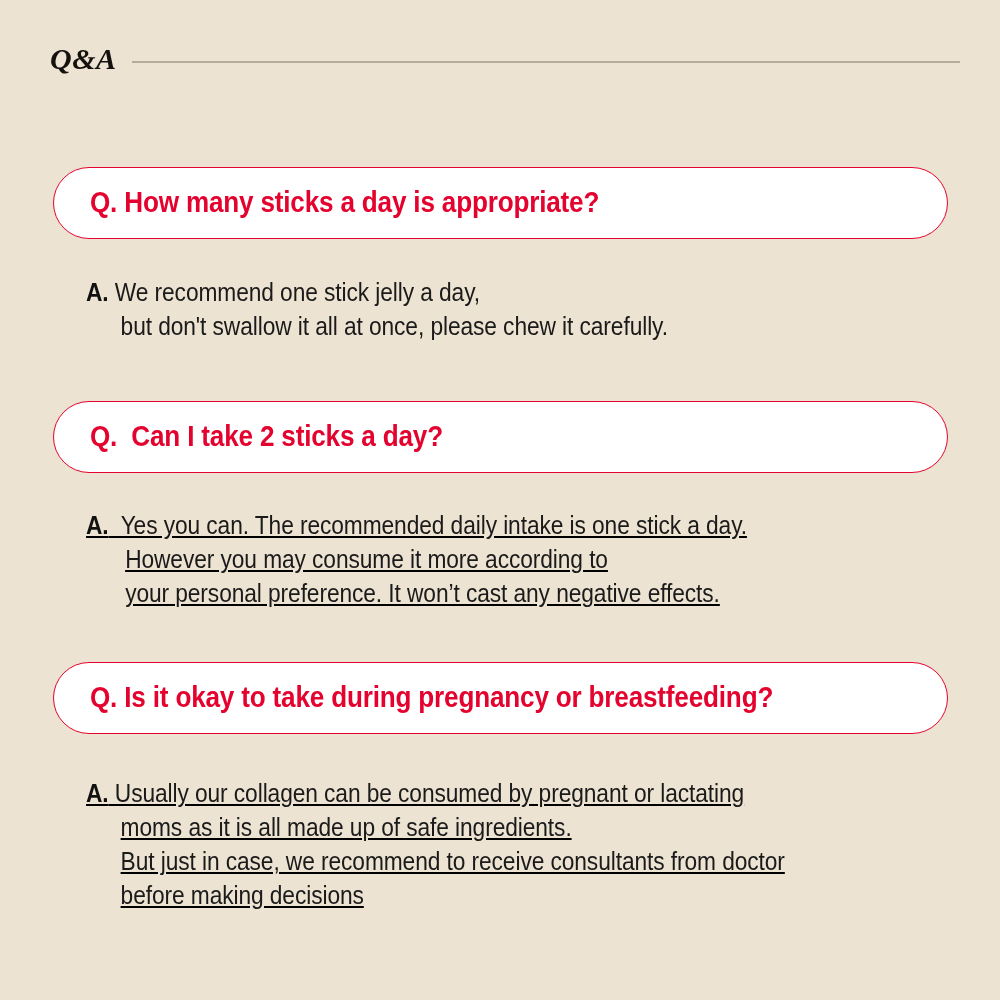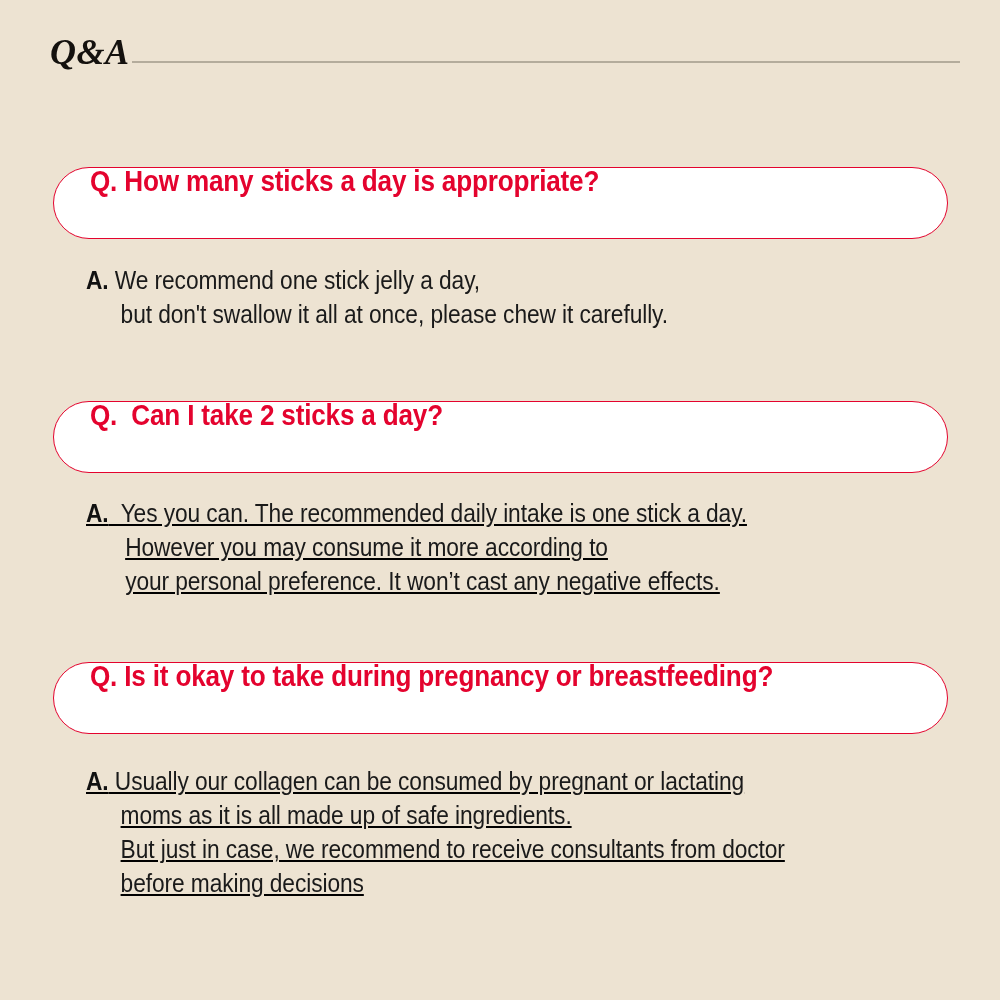--- a/index.html
+++ b/index.html
@@ -19,25 +19,25 @@
   .header {
     position: absolute;
     left: 0;
     top: 0;
     width: 1000px;
     height: 110px;
   }
   .header-title {
     position: absolute;
     left: 50px;
-    top: 34px;
+    top: 44px;
     font-family: "Liberation Serif", "DejaVu Serif", serif;
     font-style: italic;
     font-weight: 700;
-    font-size: 36px;
+    font-size: 30px;
     letter-spacing: 0.5px;
     color: #14110E;
     line-height: 1;
     white-space: nowrap;
   }
   .header-rule {
     position: absolute;
     left: 132px;
     top: 61px;
     width: 828px;
@@ -67,21 +67,21 @@
     position: absolute;
     left: 53px;
     top: 0;
     width: 895px;
     height: 72px;
     box-sizing: border-box;
     background: #FFFFFF;
     border: 1.6px solid #E4032E;
     border-radius: 36px;
     display: flex;
-    align-items: flex-start;
+    align-items: center;
   }
   .question-text {
     display: block;
     margin-left: 36px;
     margin-top: -2px;
     font-family: "Liberation Sans Narrow", "Liberation Sans", "DejaVu Sans Condensed", sans-serif;
     font-weight: 700;
     font-size: 29px;
     line-height: 1.05;
     color: #E4032E;
@@ -89,20 +89,21 @@
     white-space: pre;
     transform: scaleX(0.90);
     transform-origin: left center;
   }
 
   
   .answer-block {
     position: absolute;
     left: 86px;
     width: 860px;
+    margin-top: 12px;
   }
   .qa-item.item-0 .answer-block { top: 96px; }
   .qa-item.item-1 .answer-block { top: 95px; text-decoration: underline; }
   .qa-item.item-2 .answer-block { top: 102px; text-decoration: underline; }
 
   .answer-row {
     display: block;
     white-space: pre;
     font-family: "Liberation Sans Narrow", "Liberation Sans", "DejaVu Sans Condensed", sans-serif;
     font-size: 25px;

